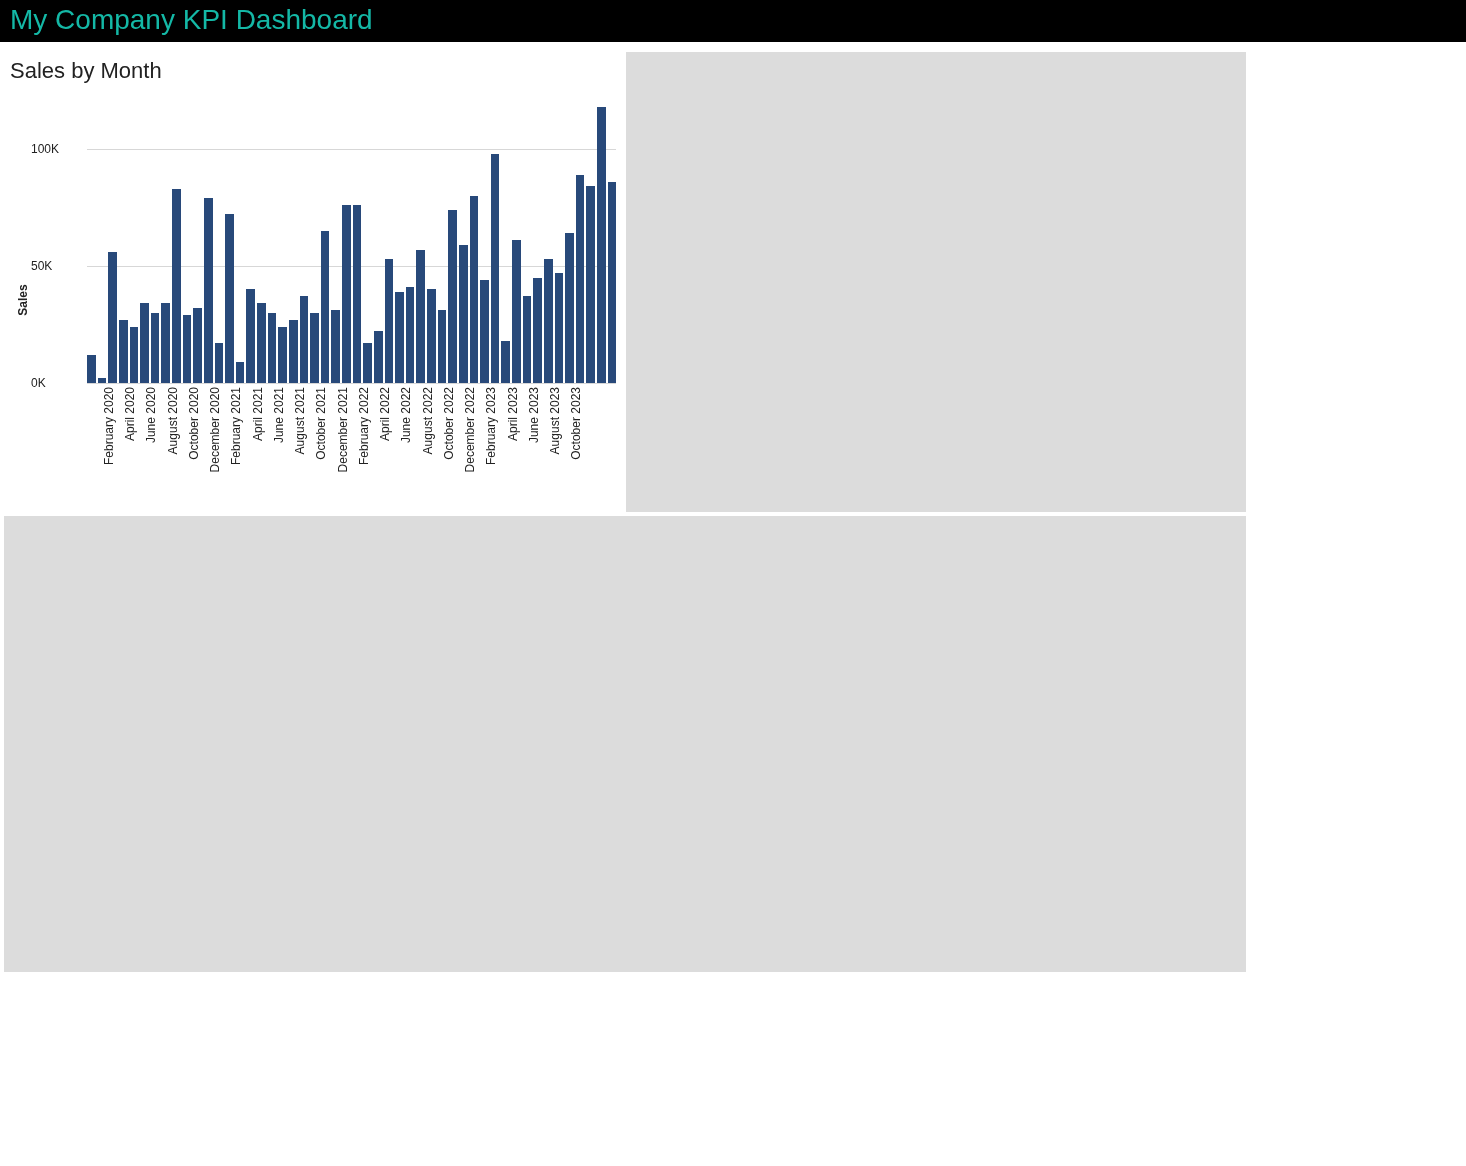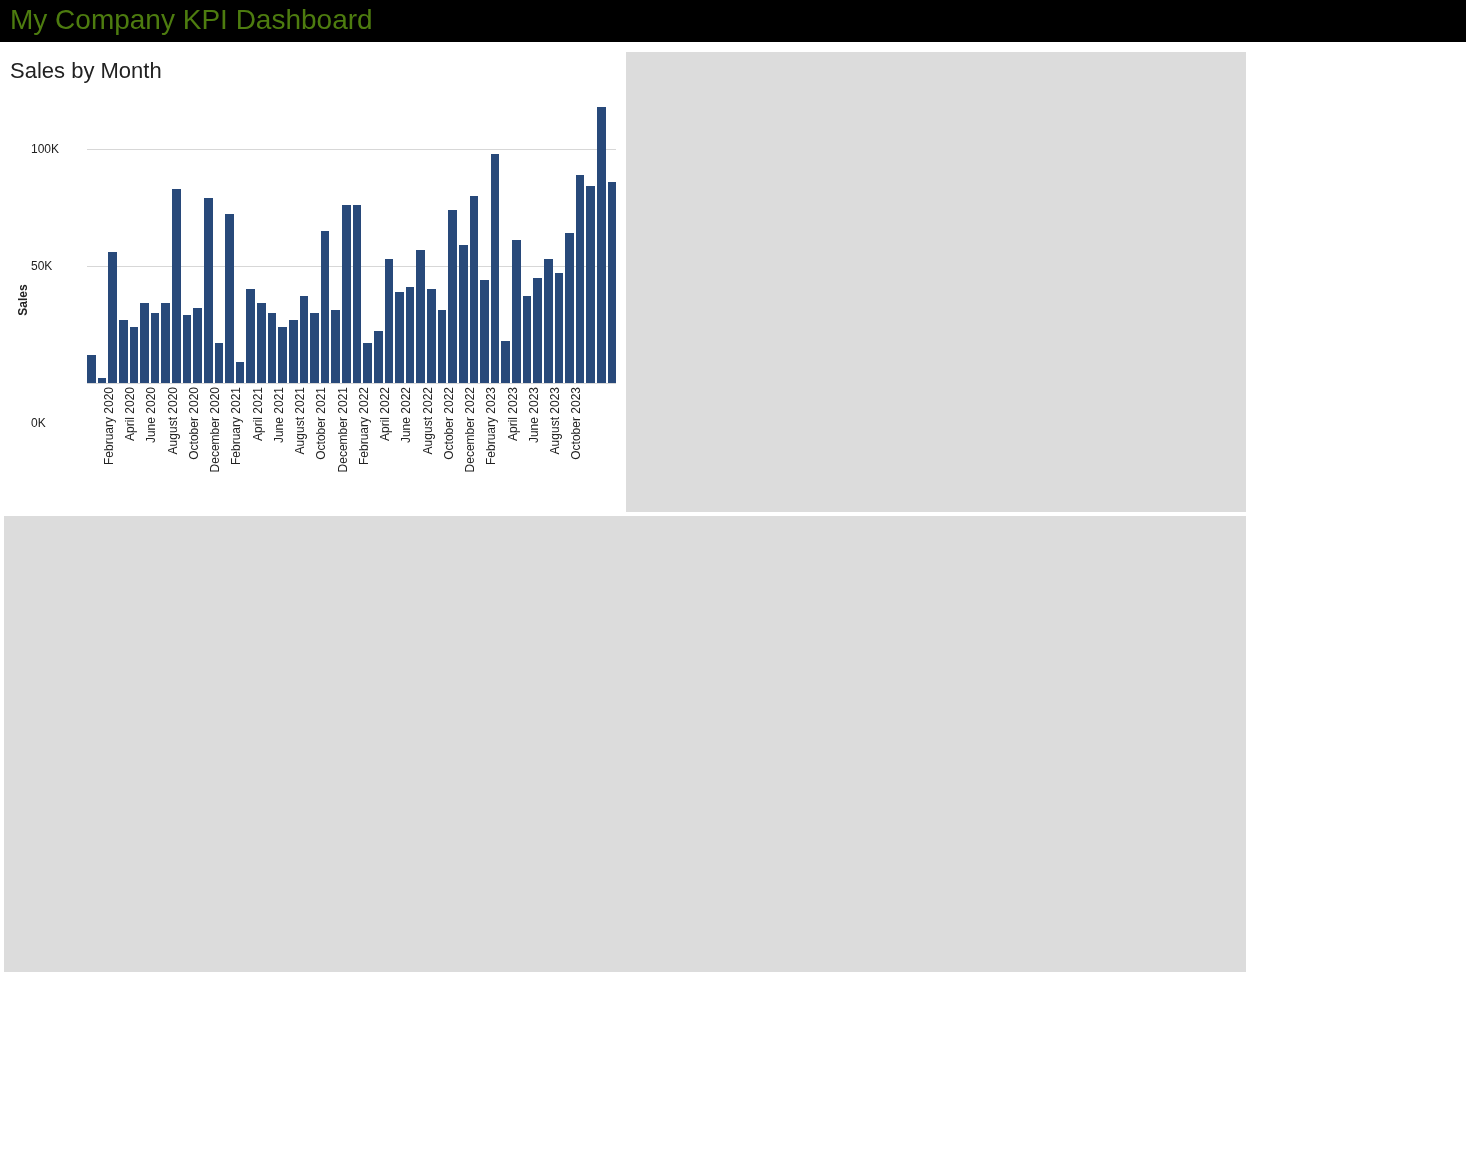--- a/index.html
+++ b/index.html
@@ -6,21 +6,21 @@
     margin: 0;
     padding: 0;
     width: 1466px;
     height: 1166px;
     background: #ffffff;
     font-family: "Segoe UI", Arial, sans-serif;
     color: #000;
   }
   .header {
     background: #000000;
-    color: #4d7c0f;
+    color: #14b8a6;
     padding: 4px 10px 6px 10px;
     font-size: 28px;
     font-weight: 400;
   }
   .grid {
     display: grid;
     grid-template-columns: 618px 4px 620px;
     grid-template-rows: 460px 4px 456px;
     padding: 10px 0 0 0;
     margin-left: 4px;
@@ -139,21 +139,21 @@
 
 <div class="grid">
 
   <div class="chart-panel">
     <div class="chart-title">Sales by Month</div>
 
     <div class="chart-area">
       <div class="y-axis-label">Sales</div>
 
       <div class="y-ticks" id="y-ticks">
-          <div class="y-tick" style="top: 100%; margin-top: 40px;">0K</div>
+          <div class="y-tick" style="top: 100%;">0K</div>
           <div class="y-tick" style="top: 58.3333%;">50K</div>
           <div class="y-tick" style="top: 16.6667%;">100K</div>
         </div>
 
       <div class="plot" id="plot">
 
       <div class="gridline" style="top: 100%;"></div>
           <div class="gridline" style="top: 58.3333%;"></div>
           <div class="gridline" style="top: 16.6667%;"></div>
           <div class="bars-row">

